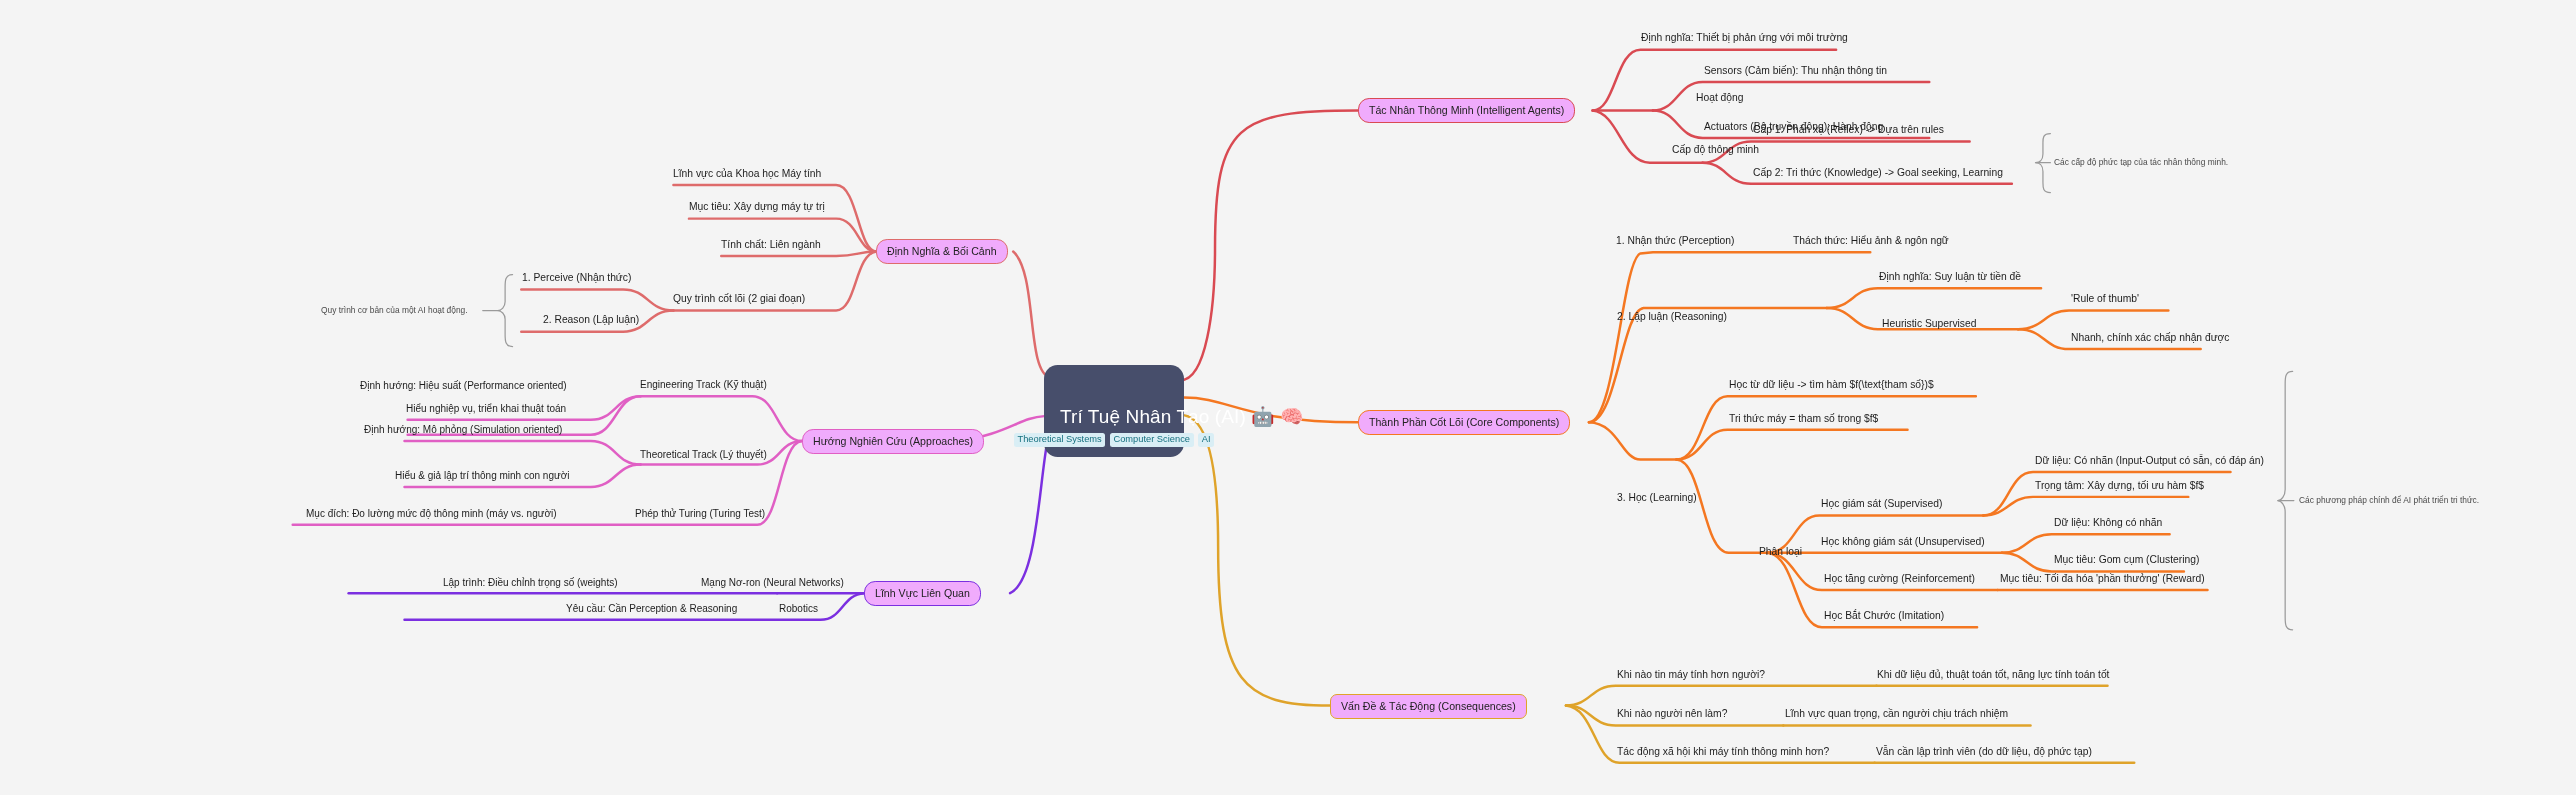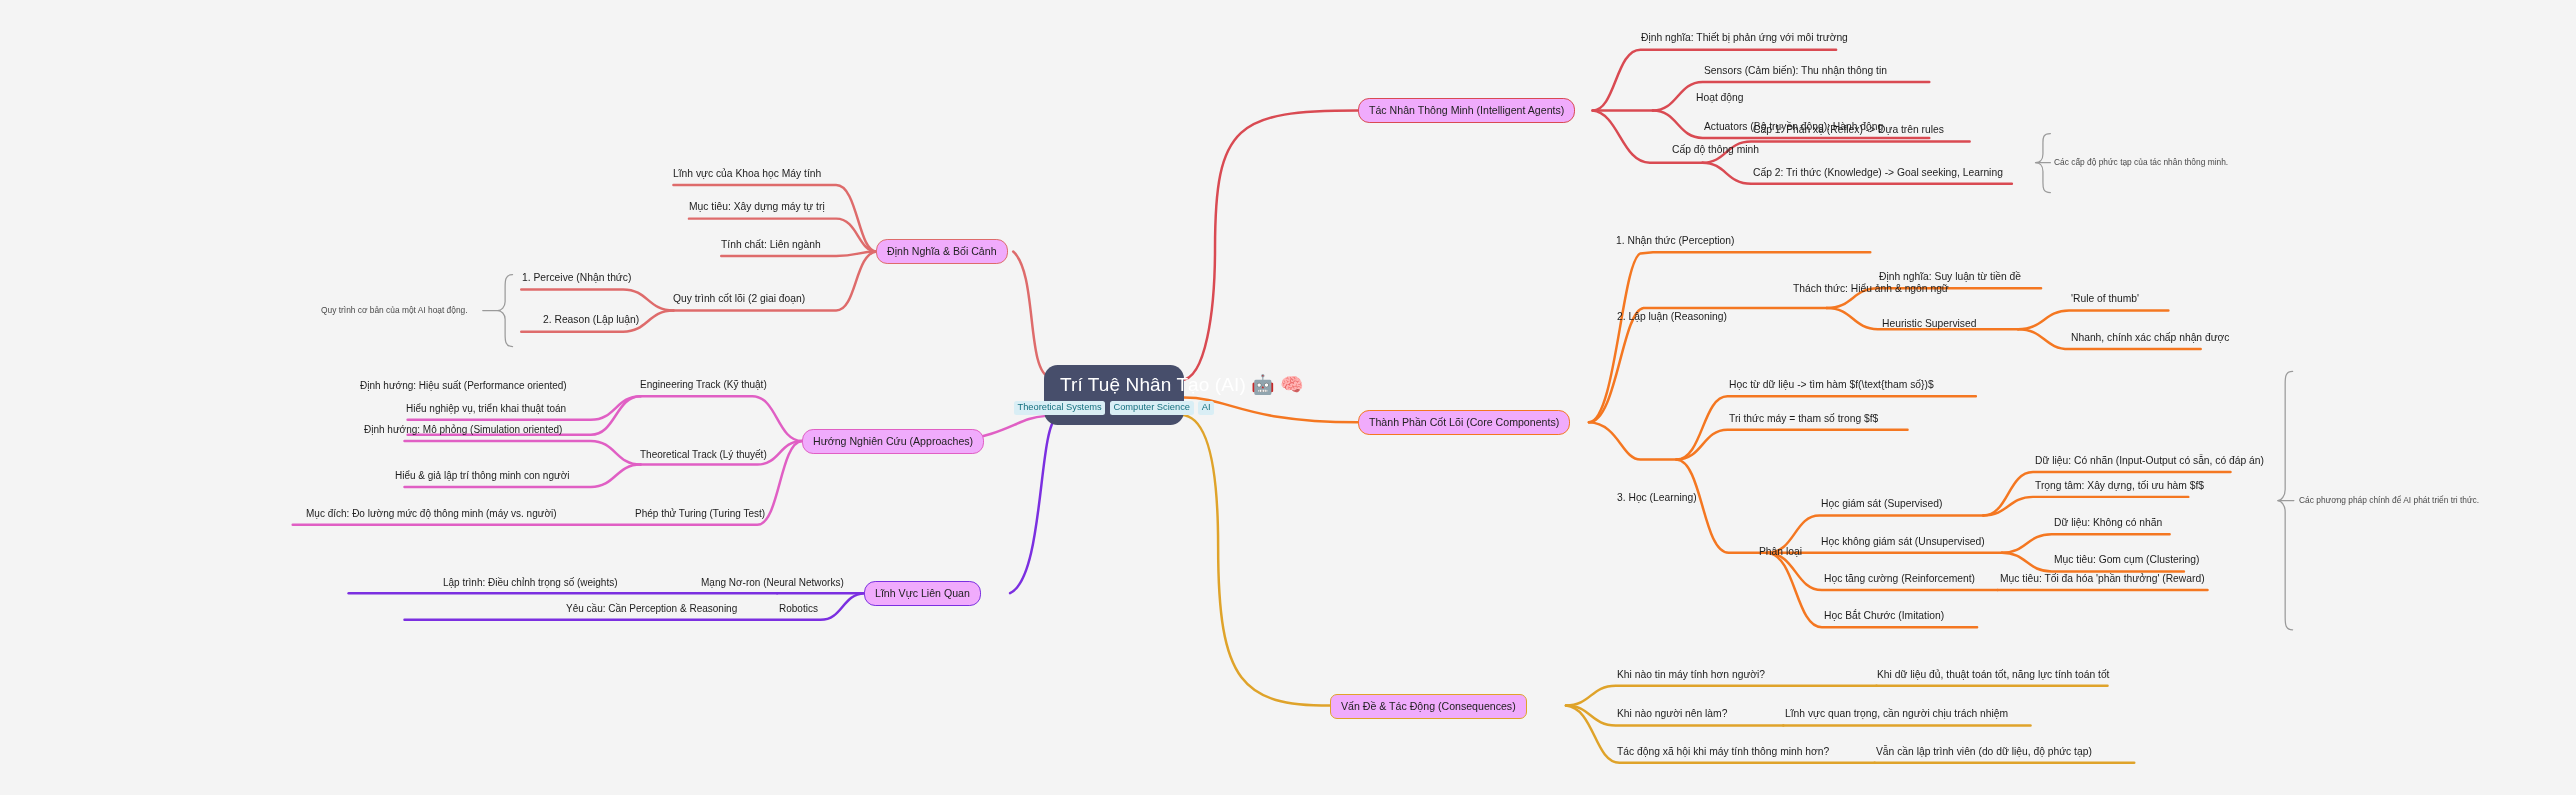--- a/index.html
+++ b/index.html
@@ -35,20 +35,21 @@
     border-radius: 13.7px;
     padding: 8.7px 16px 10px 16px;
     text-align: center;
     color: #ffffff;
   }
   .root-title {
     font-size: 19px;
     color: #ffffff;
     line-height: 1.15;
     letter-spacing: 0.1px;
+    margin-top: 32px;
   }
   .root-tags {
     margin-top: 5px;
     display: flex;
     gap: 4.4px;
     justify-content: center;
   }
   .tag {
     background: #d9eef5;
     color: #15707f;
@@ -314,21 +315,21 @@
     <span>Yêu cầu: Cần Perception &amp; Reasoning</span>
   </div>
 
   <div class="node pill c-orange" style="left:1358px; top:410px;">
     <span>Thành Phần Cốt Lõi (Core Components)</span>
   </div>
 
   <div class="node leaf" style="left:1616px; top:235px;">
     <span>1. Nhận thức (Perception)</span>
   </div>
-  <div class="node leaf" style="left:1793px; top:235px;margin-top:48px;">
+  <div class="node leaf" style="left:1793px; top:235px;">
     <span>Thách thức: Hiểu ảnh &amp; ngôn ngữ</span>
   </div>
 
   <div class="node blabel" style="left:1617px; top:311px;">
     <span>2. Lập luận (Reasoning)</span>
   </div>
   <div class="node leaf" style="left:1879px; top:271px;">
     <span>Định nghĩa: Suy luận từ tiền đề</span>
   </div>
   <div class="node blabel" style="left:1882px; top:318px;">

